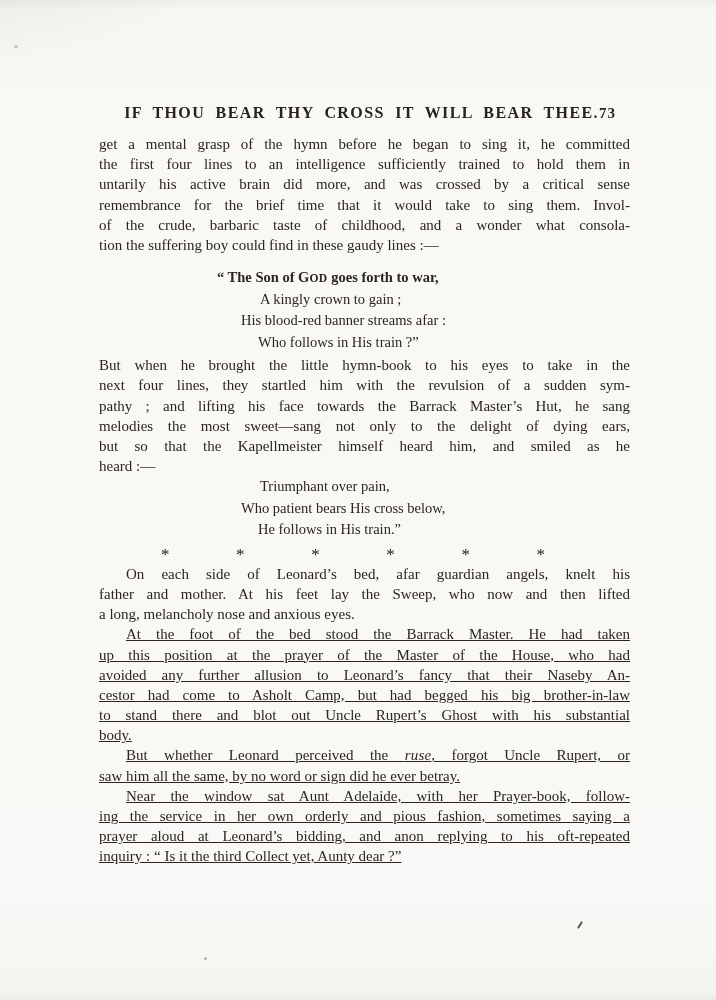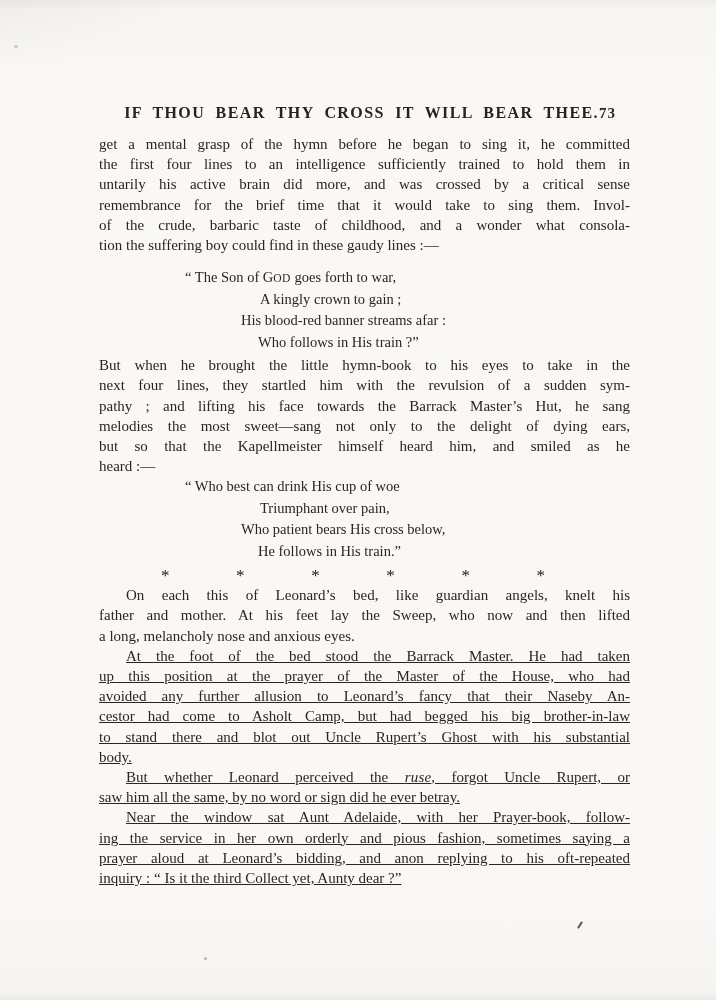--- a/index.html
+++ b/index.html
@@ -60,21 +60,21 @@
     text-align-last: left;
   }
   .line.indent { text-indent: 27px; }
   .verse .vline {
     font-size: 14.5px;
     line-height: 21.5px;
     height: 21.5px;
     text-align: left;
     white-space: nowrap;
   }
-  .verse .v0 { margin-left: 86px; }
+  .verse .v0 { margin-left: 118px; font-weight: bold; }
   .verse .v1 { margin-left: 161px; }
   .verse .v2 { margin-left: 142px; }
   .verse .v3 { margin-left: 159px; }
   .separator {
     margin-left: 62px;
     width: 384px;
     display: flex;
     justify-content: space-between;
     height: 14px;
     line-height: 14px;
@@ -141,35 +141,34 @@
       </div>
       <div class="para b2">
         <div class="line">But when he brought the little hymn-book to his eyes to take in the</div>
         <div class="line">next four lines, they startled him with the revulsion of a sudden sym-</div>
         <div class="line">pathy ; and lifting his face towards the Barrack Master’s Hut, he sang</div>
         <div class="line">melodies the most sweet—sang not only to the delight of dying ears,</div>
         <div class="line">but so that the Kapellmeister himself heard him, and smiled as he</div>
         <div class="line last">heard :—</div>
       </div>
       <div class="verse b3">
-        <div class="vline v0">“ Who best can drink His cup of woe</div>
         <div class="vline v1">Triumphant over pain,</div>
         <div class="vline v2">Who patient bears His cross below,</div>
         <div class="vline v3">He follows in His train.”</div>
       </div>
       <div class="separator b4">
         <span>*</span>
         <span>*</span>
         <span>*</span>
         <span>*</span>
         <span>*</span>
         <span>*</span>
       </div>
       <div class="para b5">
-        <div class="line indent">On each this of Leonard’s bed, like guardian angels, knelt his</div>
+        <div class="line indent">On each side of Leonard’s bed, afar guardian angels, knelt his</div>
         <div class="line">father and mother.  At his feet lay the Sweep, who now and then lifted</div>
         <div class="line last">a long, melancholy nose and anxious eyes.</div>
       </div>
       <div class="para b6">
         <div class="line indent">At the foot of the bed stood the Barrack Master.  He had taken</div>
         <div class="line">up this position at the prayer of the Master of the House, who had</div>
         <div class="line">avoided any further allusion to Leonard’s fancy that their Naseby An-</div>
         <div class="line">cestor had come to Asholt Camp, but had begged his big brother-in-law</div>
         <div class="line">to stand there and blot out Uncle Rupert’s Ghost with his substantial</div>
         <div class="line last">body.</div>

